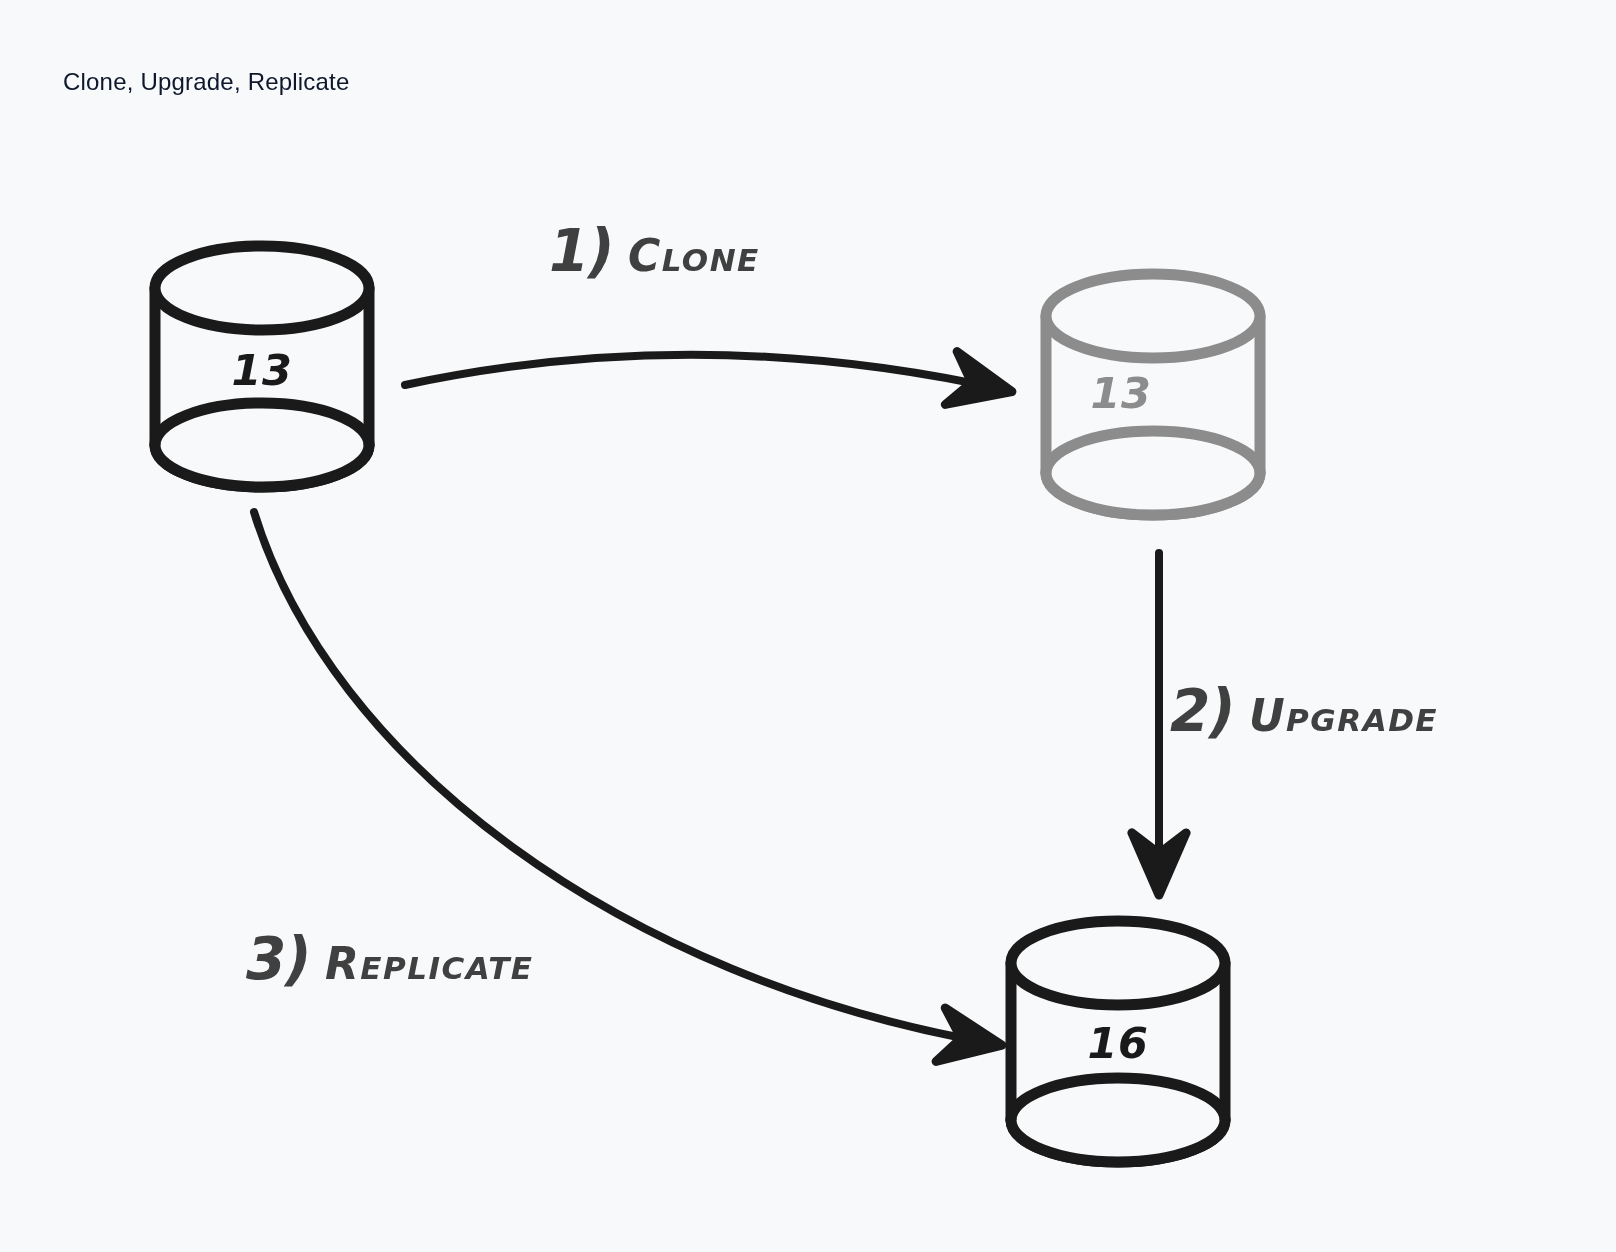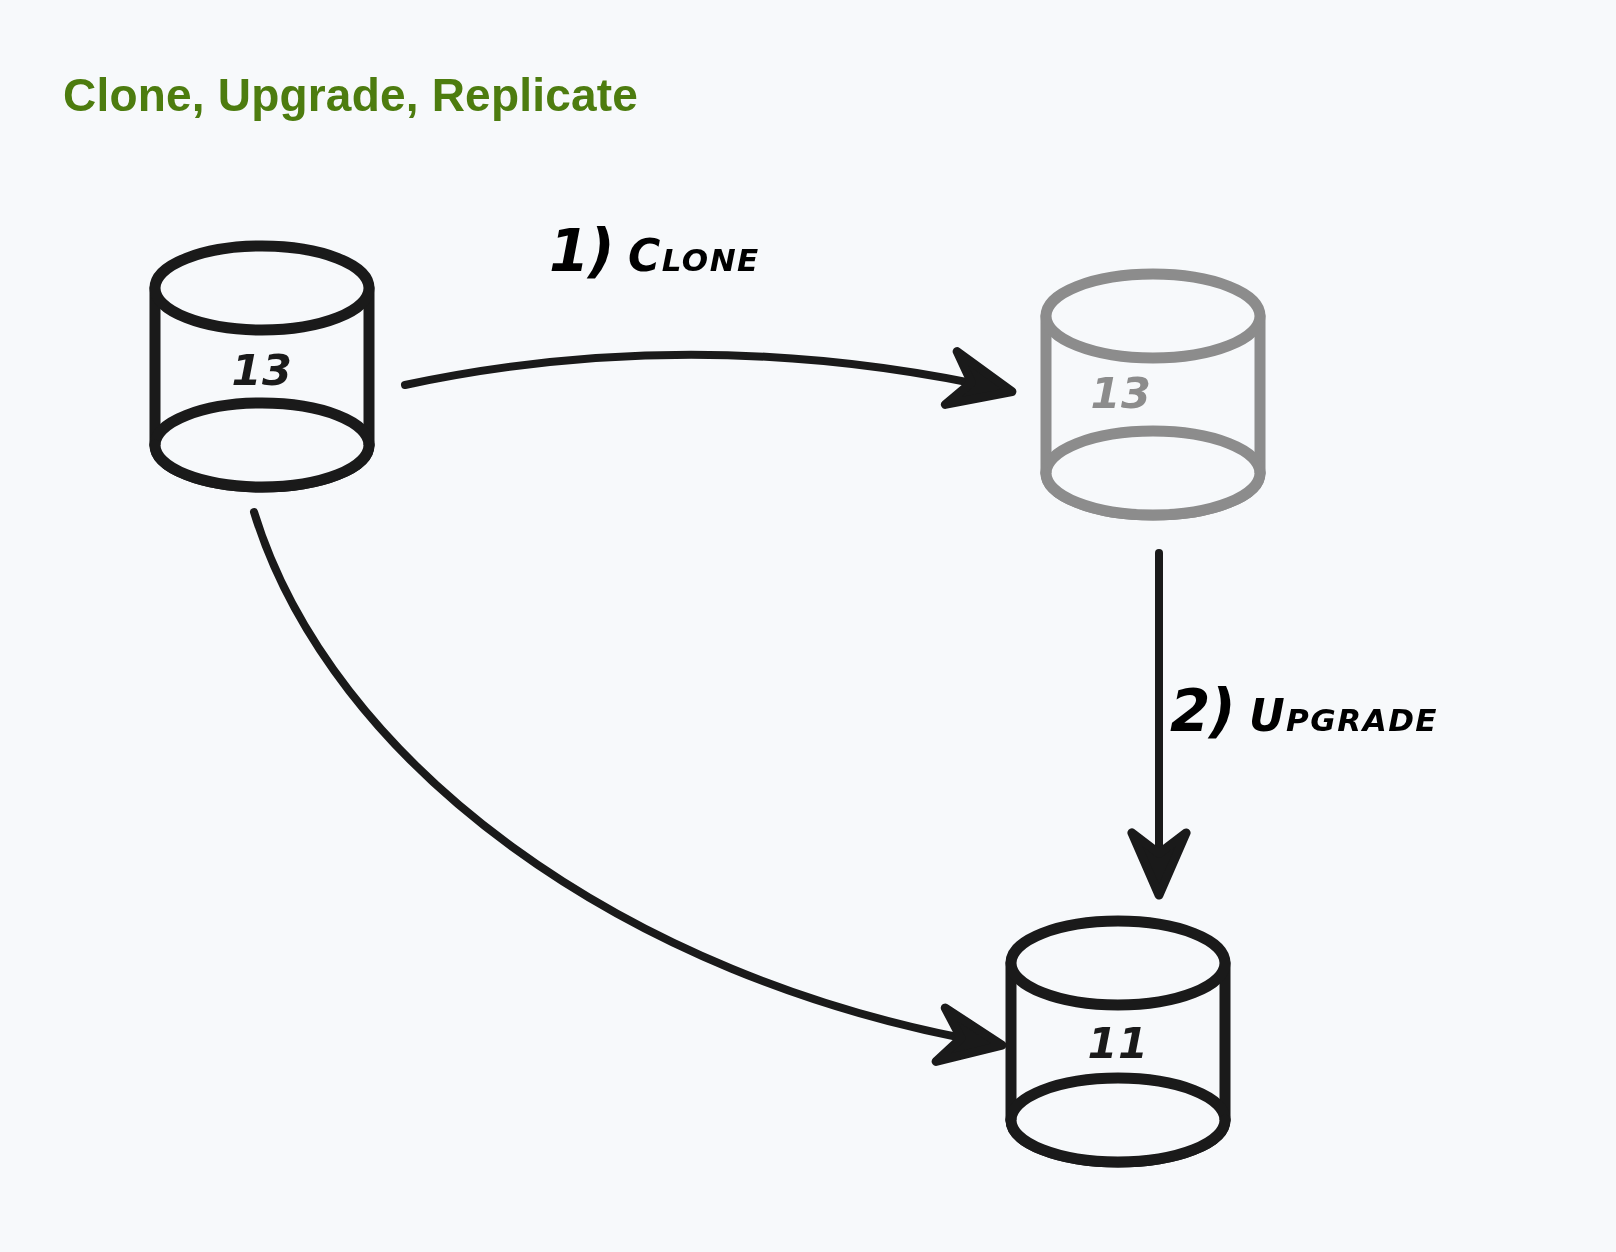--- a/index.html
+++ b/index.html
@@ -25,32 +25,32 @@
     left: 0;
     top: 0;
     width: 1616px;
     height: 1252px;
   }
   .page-title {
     position: absolute;
     left: 63px;
     top: 68px;
     font-family: "Liberation Sans", sans-serif;
-    font-size: 46px;
-    font-weight: 700;
+    font-size: 24px;
+    font-weight: 400;
     letter-spacing: 0.2px;
-    color: #4d7c0f;
+    color: #0f172a;
     white-space: nowrap;
   }
   
   .step-label {
     position: absolute;
     white-space: nowrap;
     font-family: "DejaVu Sans", sans-serif;
-    color: #000000;
+    color: #404040;
     line-height: 1;
   }
   .step-num {
     font-size: 58px;
     font-weight: 700;
     font-style: italic;
     letter-spacing: -1px;
     vertical-align: baseline;
   }
   .step-word {
@@ -122,24 +122,27 @@
 
     <path d="M 405 385 Q 700 322 1005 390" fill="none" stroke="#1a1a1a" stroke-width="8" stroke-linecap="round" marker-end="url(#arrowhead-dark)"></path>
 
     <path d="M 1159 553 L 1159 888" fill="none" stroke="#1a1a1a" stroke-width="8" stroke-linecap="round" marker-end="url(#arrowhead-dark)"></path>
 
     <path d="M 254 512 C 330 760 620 980 995 1044" fill="none" stroke="#1a1a1a" stroke-width="8" stroke-linecap="round" marker-end="url(#arrowhead-dark)"></path>
   </svg>
 
   <div class="db-value dark" style="left:262px; top:370px;">13</div>
   <div class="db-value muted" style="left:1121px; top:393px;">13</div>
-  <div class="db-value dark" style="left:1118px; top:1043px;">11</div>
+  <div class="db-value dark" style="left:1118px; top:1043px;">16</div>
 
   <div class="step-label" style="left:549px; top:222px;">
     <span class="step-num">1)</span><span class="step-word">Clone</span>
   </div>
 
   <div class="step-label" style="left:1170px; top:682px;">
     <span class="step-num">2)</span><span class="step-word">Upgrade</span>
   </div>
 
+  <div class="step-label" style="left:246px; top:930px;">
+    <span class="step-num">3)</span><span class="step-word">Replicate</span>
+  </div>
 
 </div>
 
 </body></html>

